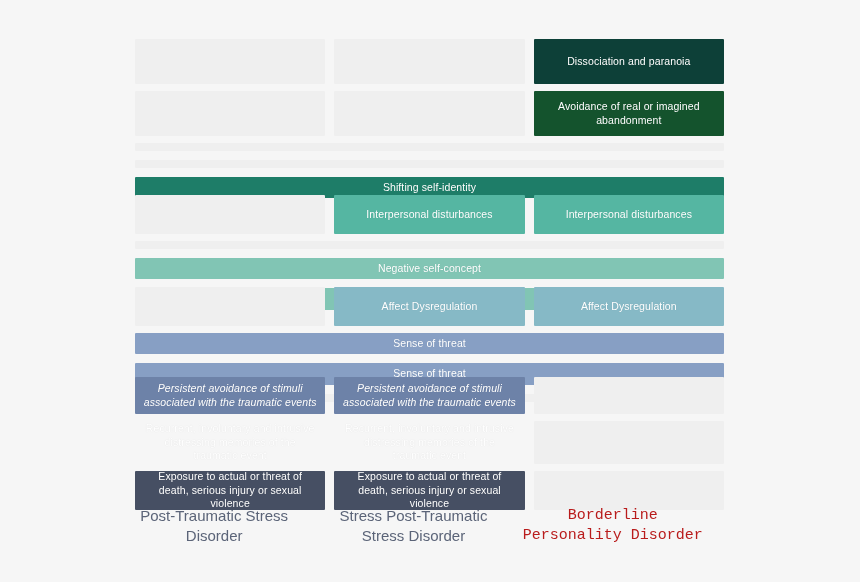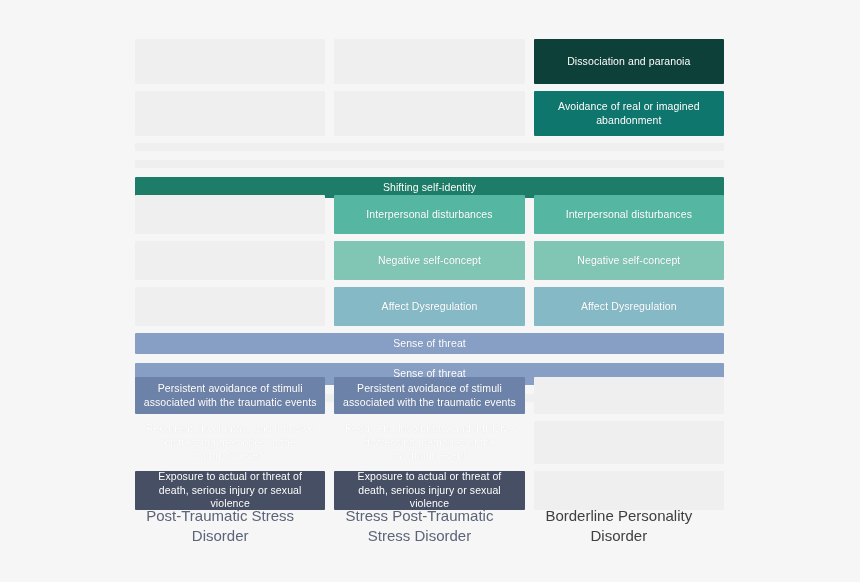--- a/index.html
+++ b/index.html
@@ -57,30 +57,30 @@
     line-height: 1.28;
     letter-spacing: 0.1px;
     text-shadow: 0 0 1px rgba(0,0,0,0.12);
   }
 
   
   .h-1 { height: 45px; }
   .h-2 { height: 45px; }
   .h-3 { height: 45px; flex-direction: column; }
   .h-4 { height: 39px; }
-  .h-5 { height: 39px; }
+  .h-5 { height: 39px; flex-direction: column; }
   .h-6 { height: 39px; }
   .h-7 { height: 37px; flex-direction: column; }
-  .h-8 { height: 37px; }
+  .h-8 { height: 37px; font-style: italic; }
   .h-9 { height: 43px; }
   .h-10 { height: 39px; }
 
   .labels {
     position: absolute;
-    left: 125px;
+    left: 119px;
     top: 506px;
     width: 589px;
     display: flex;
     gap: 9px;
   }
 
   .col-label {
     flex: 1 1 0;
     text-align: center;
     font-size: 15px;
@@ -98,21 +98,21 @@
 
     <div class="row h-1">
       <div class="cell empty" style="background-color: rgb(239, 239, 239);"></div>
       <div class="cell empty" style="background-color: rgb(239, 239, 239);"></div>
       <div class="cell filled" style="background-color: rgb(13, 64, 56);">Dissociation and paranoia</div>
     </div>
 
     <div class="row h-2">
       <div class="cell empty" style="background-color: rgb(239, 239, 239);"></div>
       <div class="cell empty" style="background-color: rgb(239, 239, 239);"></div>
-      <div class="cell filled" style="background-color: #0f766e;">Avoidance of real or imagined abandonment</div>
+      <div class="cell filled" style="background-color: #14532d;">Avoidance of real or imagined abandonment</div>
     </div>
 
     <div class="row h-3">
       <div class="cell empty" style="background-color: rgb(239, 239, 239);"></div>
       <div class="cell empty" style="background-color: rgb(239, 239, 239);"></div>
       <div class="cell filled" style="background-color: rgb(30, 125, 104);">Shifting self-identity</div>
     </div>
 
     <div class="row h-4">
       <div class="cell empty" style="background-color: rgb(239, 239, 239);"></div>
@@ -154,16 +154,16 @@
       <div class="cell filled" style="background-color: rgb(70, 79, 99);">Exposure to actual or threat of death, serious injury or sexual violence</div>
       <div class="cell filled" style="background-color: rgb(70, 79, 99);">Exposure to actual or threat of death, serious injury or sexual violence</div>
       <div class="cell empty" style="background-color: rgb(239, 239, 239);"></div>
     </div>
 
   </div>
 
   <div class="labels">
     <div class="col-label" style="color: rgb(91, 100, 120);">Post-Traumatic Stress Disorder</div>
     <div class="col-label" style="color: rgb(91, 100, 120);">Stress Post-Traumatic Stress Disorder</div>
-    <div class="col-label" style="color: #404040;">Borderline Personality Disorder</div>
+    <div class="col-label" style="color: #b91c1c; font-family: Liberation Mono, monospace;">Borderline Personality Disorder</div>
   </div>
 
 </div>
 
 </body></html>

